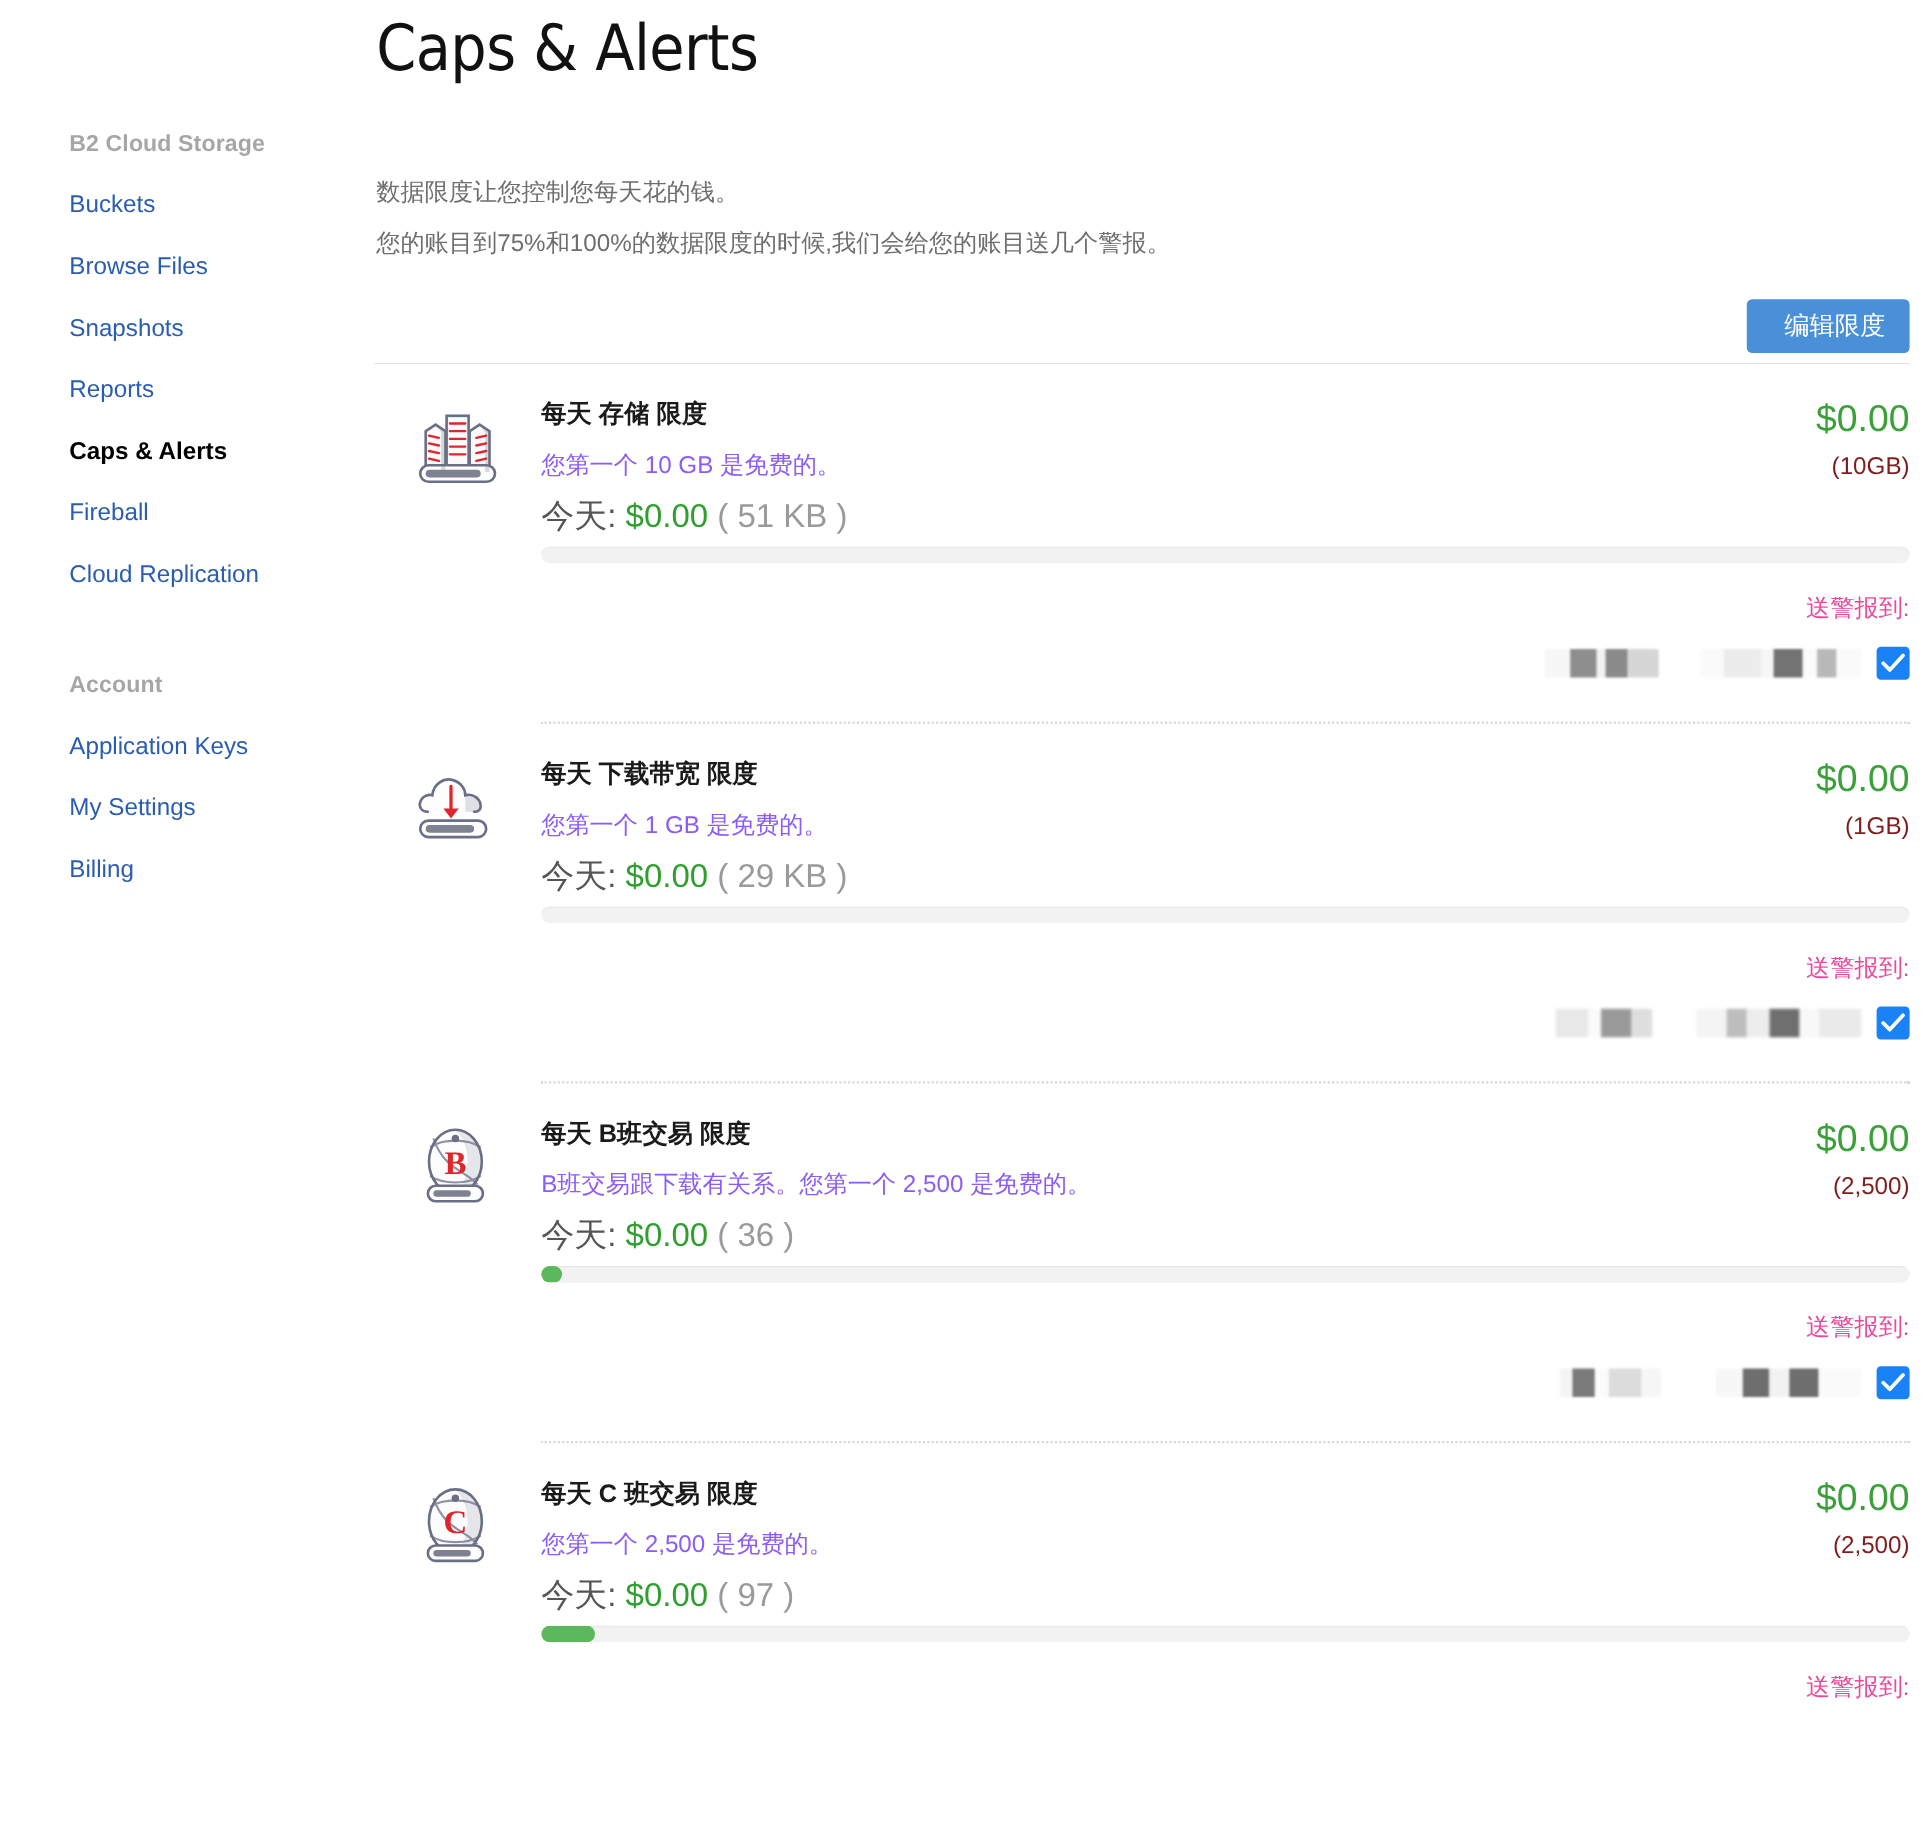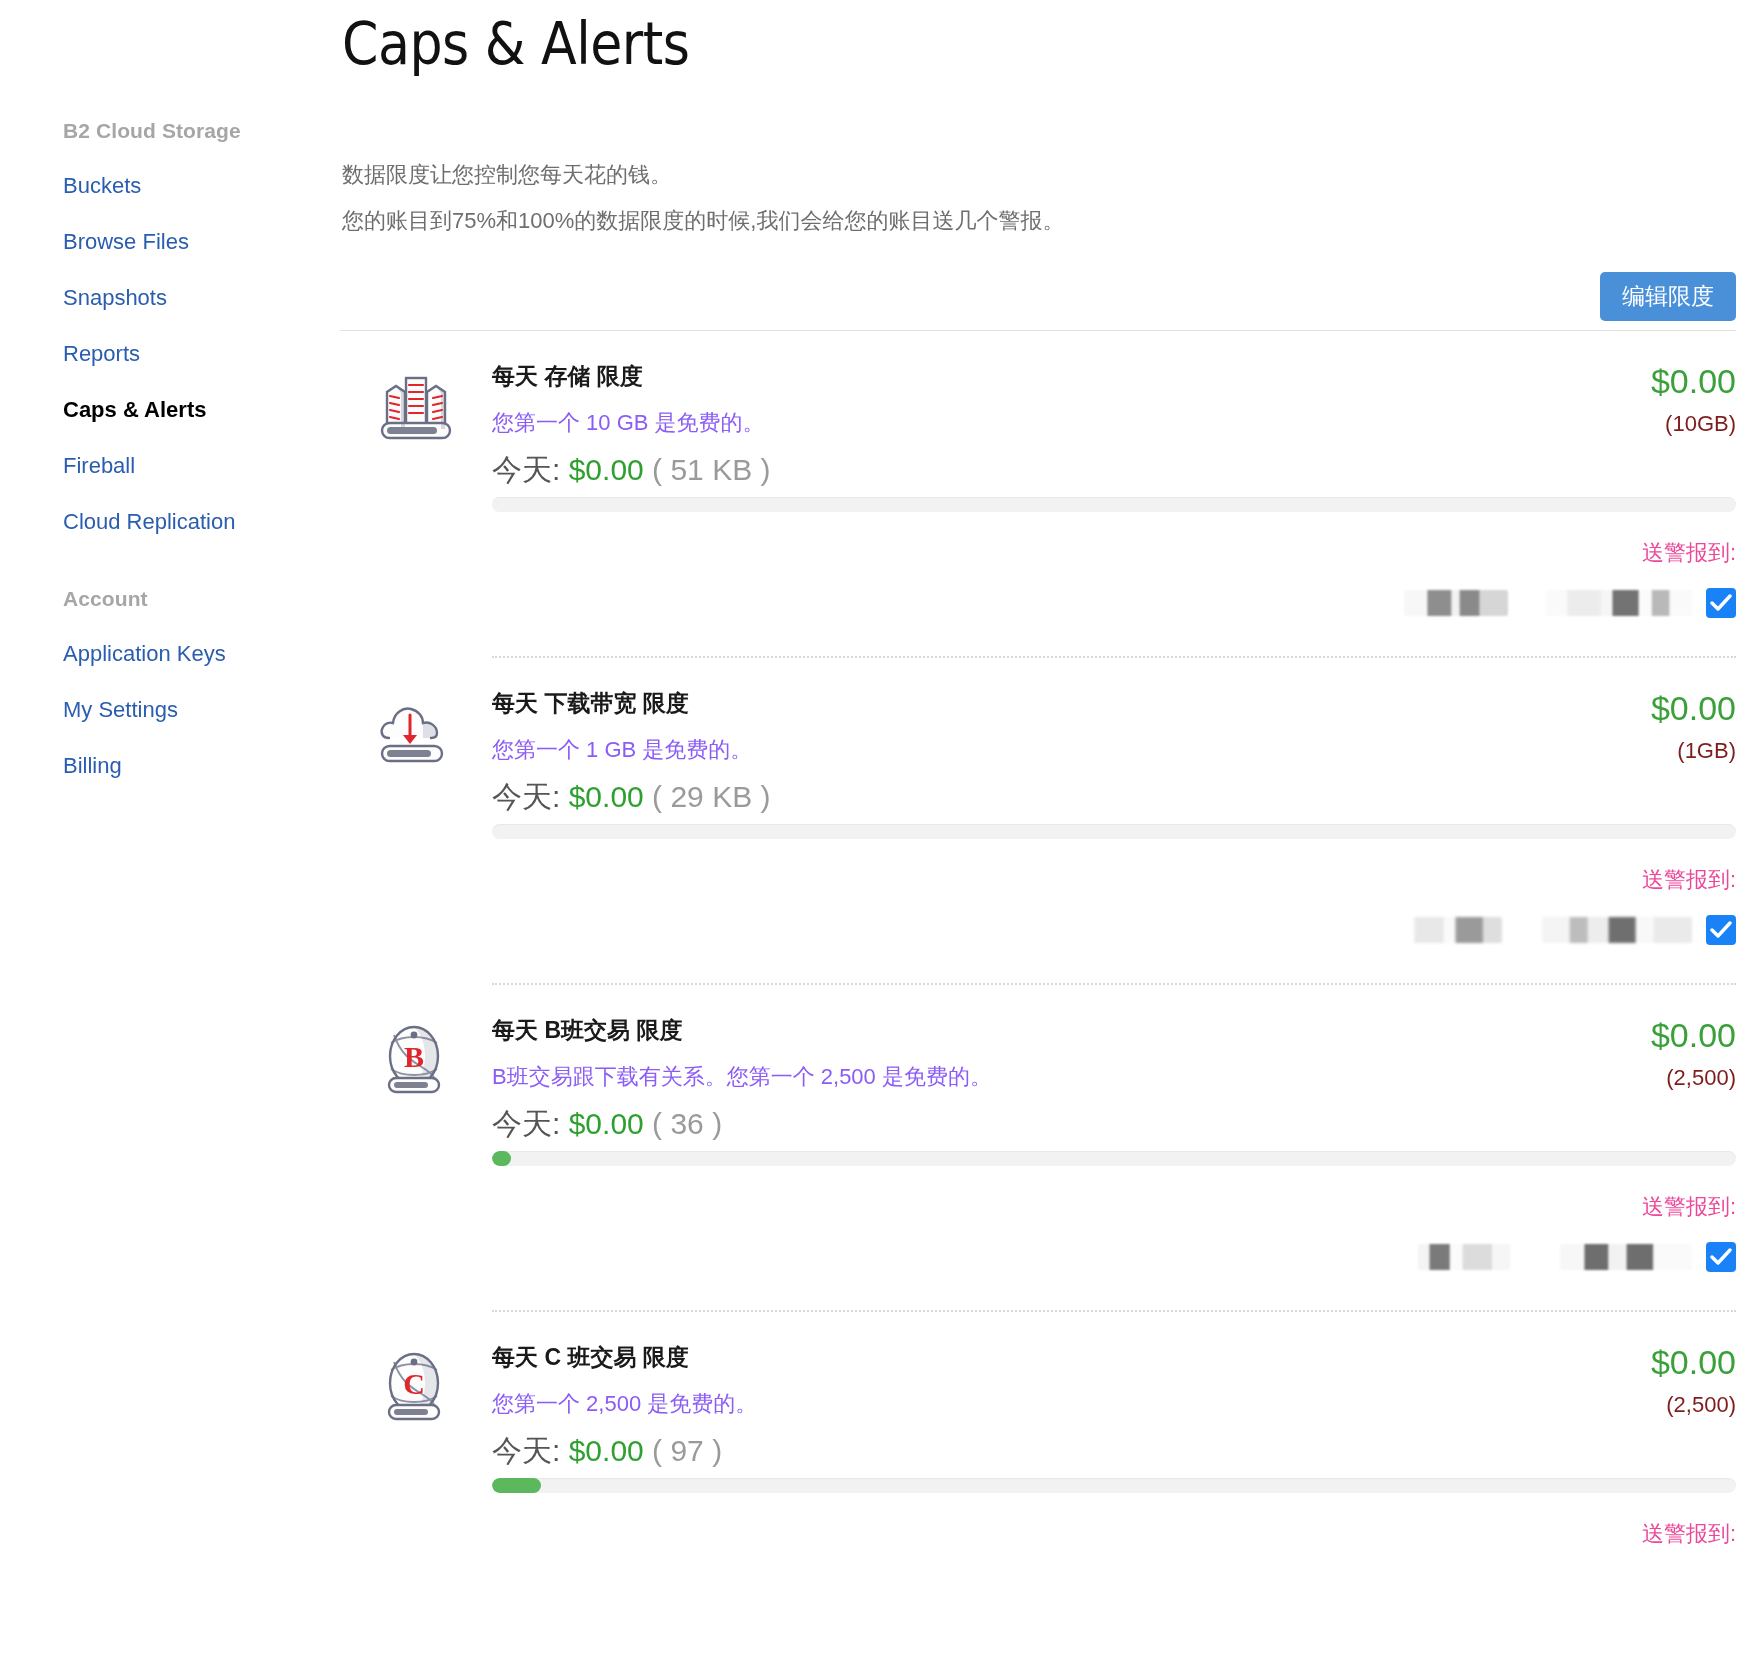--- a/index.html
+++ b/index.html
@@ -29,21 +29,21 @@
   .nav-group-title {
     font-size: 21px;
     font-weight: bold;
     color: #a6a6a6;
     padding: 0 0 0 63px;
     letter-spacing: 0.1px;
     line-height: 28px;
     margin-bottom: 26px;
   }
   .nav-group-title.account {
-    margin-top: 48px;
+    margin-top: 72px;
     margin-bottom: 26px;
   }
   .nav-item {
     display: block;
     font-size: 22px;
     color: #2a5db0;
     padding: 0 0 0 63px;
     line-height: 30px;
     margin-bottom: 26px;
     text-decoration: none;
@@ -89,21 +89,21 @@
   .edit-btn {
     position: absolute;
     right: 0;
     top: 14px;
     background: #4a90d9;
     color: #ffffff;
     border: none;
     border-radius: 5px;
     font-size: 23px;
     font-family: "Liberation Sans", "DejaVu Sans", sans-serif;
-    padding: 11px 22px 12px 22px;
+    padding: 11px 22px 12px 34px;
     cursor: pointer;
     line-height: 26px;
   }
 
   .top-rule {
     border: 0;
     border-top: 1px solid #e2e2e2;
     margin: 0;
   }
 

